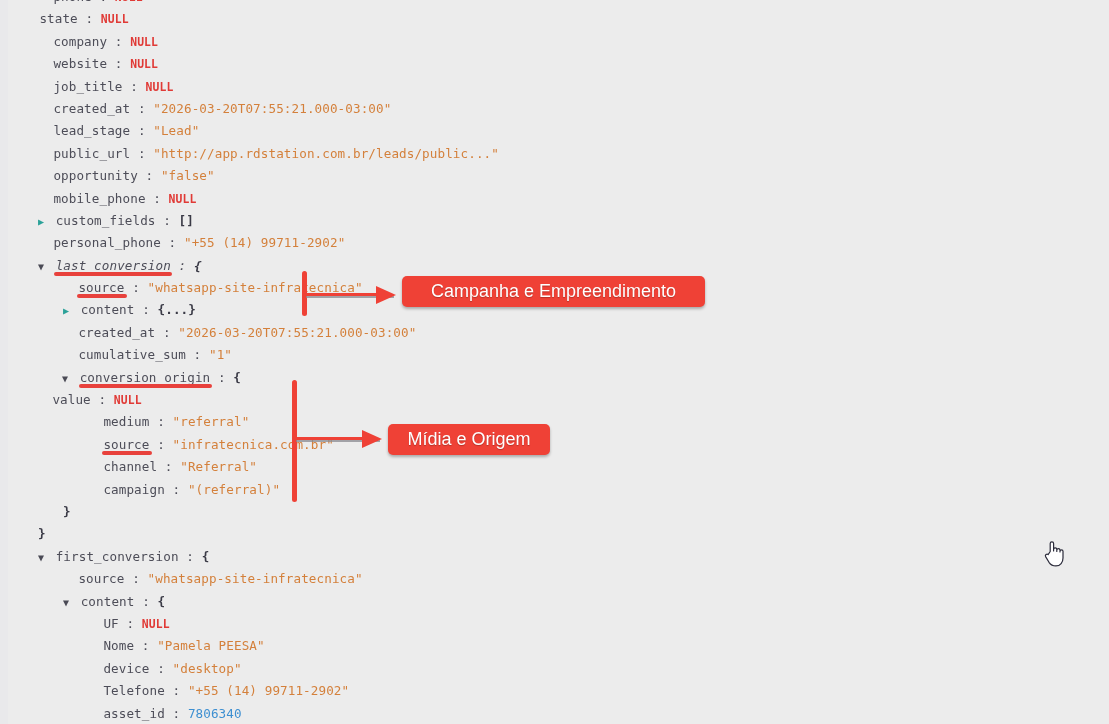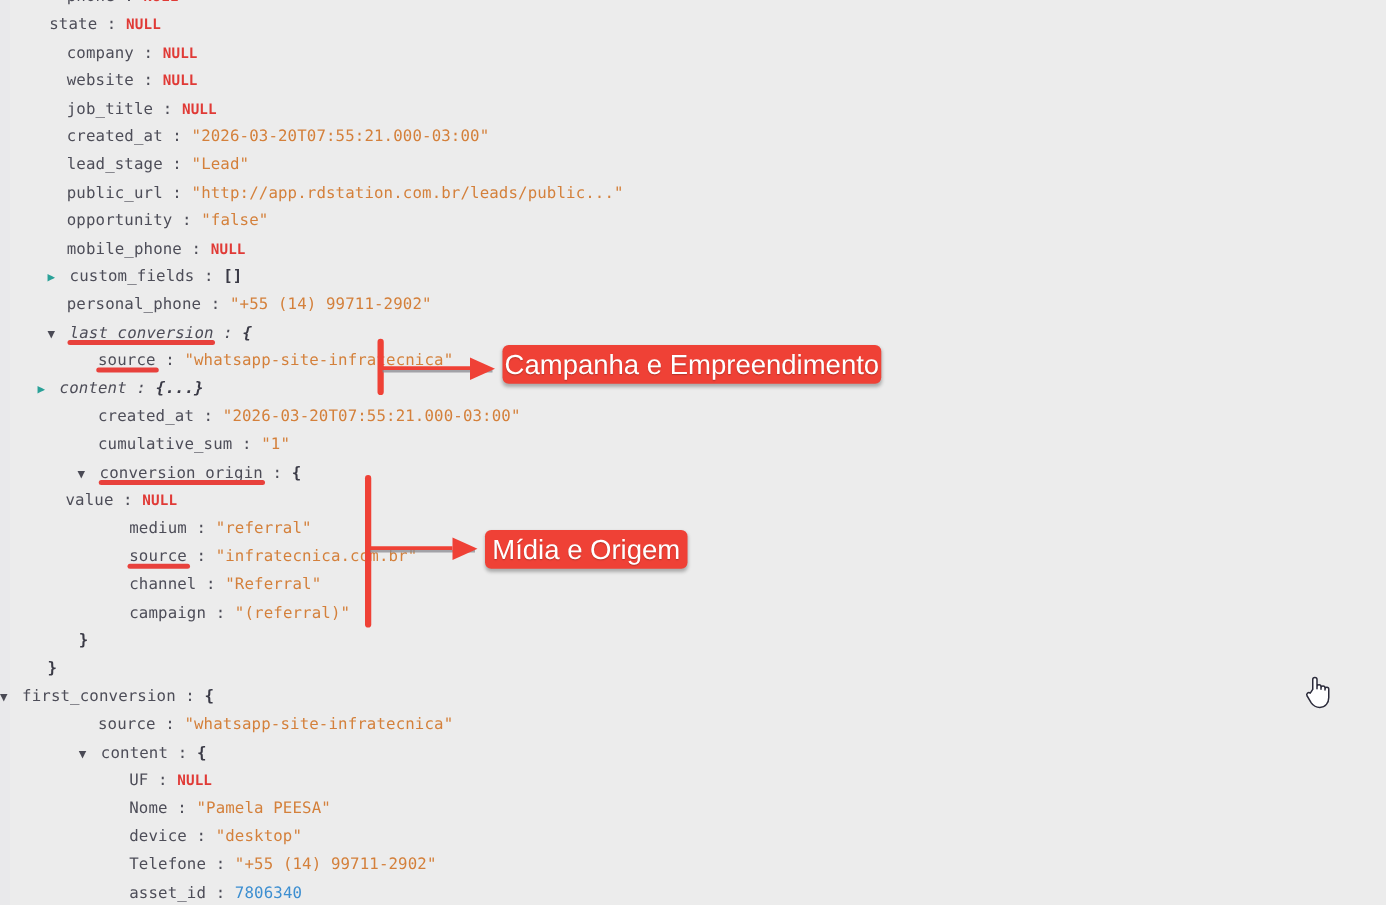--- a/index.html
+++ b/index.html
@@ -107,21 +107,21 @@
     height: 2px;
     background: #8a8a90;
     opacity: 0.75;
   }
   .tag-box {
     position: absolute;
     background: #ef4136;
     border-radius: 5px;
     color: #ffffff;
     font-family: "Liberation Sans", sans-serif;
-    font-size: 22px;
+    font-size: 18px;
     display: flex;
     align-items: center;
     justify-content: center;
     box-shadow: 0 2px 3px rgba(0,0,0,0.28);
     text-shadow: 0 1px 1px rgba(0,0,0,0.25);
     white-space: nowrap;
   }
   
   #cursor {
     position: absolute;
@@ -144,32 +144,32 @@
       <div class="jrow"><span style="padding-left: 38px;"><span>  </span><span class="jkey">job_title</span><span class="jcolon"> : </span><span class="jnull">NULL</span></span></div>
       <div class="jrow"><span style="padding-left: 38px;"><span>  </span><span class="jkey">created_at</span><span class="jcolon"> : </span><span class="jstr">"2026-03-20T07:55:21.000-03:00"</span></span></div>
       <div class="jrow"><span style="padding-left: 38px;"><span>  </span><span class="jkey">lead_stage</span><span class="jcolon"> : </span><span class="jstr">"Lead"</span></span></div>
       <div class="jrow"><span style="padding-left: 38px;"><span>  </span><span class="jkey">public_url</span><span class="jcolon"> : </span><span class="jstr">"http://app.rdstation.com.br/leads/public..."</span></span></div>
       <div class="jrow"><span style="padding-left: 38px;"><span>  </span><span class="jkey">opportunity</span><span class="jcolon"> : </span><span class="jstr">"false"</span></span></div>
       <div class="jrow"><span style="padding-left: 38px;"><span>  </span><span class="jkey">mobile_phone</span><span class="jcolon"> : </span><span class="jnull">NULL</span></span></div>
       <div class="jrow"><span style="padding-left: 38px;"><span class="caret closed"></span> <span class="jkey">custom_fields</span><span class="jcolon"> : </span><span class="jempty">[]</span></span></div>
       <div class="jrow"><span style="padding-left: 38px;"><span>  </span><span class="jkey">personal_phone</span><span class="jcolon"> : </span><span class="jstr">"+55 (14) 99711-2902"</span></span></div>
       <div class="jrow"><span style="padding-left: 38px; font-style: italic;"><span class="caret open"></span> <span class="jkey">last_conversion</span><span class="jcolon"> : </span><span class="jbrace">{</span></span><span class="uline" style="left: 54px; width: 118px; top: 17px;"></span></div>
       <div class="jrow"><span style="padding-left: 63px;"><span>  </span><span class="jkey">source</span><span class="jcolon"> : </span><span class="jstr">"whatsapp-site-infratecnica"</span></span><span class="uline" style="left: 77px; width: 49.6px; top: 17px;"></span></div>
-      <div class="jrow"><span style="padding-left: 30px; font-style: italic;"><span class="caret closed"></span> <span class="jkey">content</span><span class="jcolon"> : </span><span class="jempty">{...}</span></span></div>
+      <div class="jrow"><span style="padding-left: 63px;"><span class="caret closed"></span> <span class="jkey">content</span><span class="jcolon"> : </span><span class="jempty">{...}</span></span></div>
       <div class="jrow"><span style="padding-left: 63px;"><span>  </span><span class="jkey">created_at</span><span class="jcolon"> : </span><span class="jstr">"2026-03-20T07:55:21.000-03:00"</span></span></div>
       <div class="jrow"><span style="padding-left: 63px;"><span>  </span><span class="jkey">cumulative_sum</span><span class="jcolon"> : </span><span class="jstr">"1"</span></span></div>
       <div class="jrow"><span style="padding-left: 62px;"><span class="caret open"></span> <span class="jkey">conversion_origin</span><span class="jcolon"> : </span><span class="jbrace">{</span></span><span class="uline" style="left: 79px; width: 133.2px; top: 17px;"></span></div>
       <div class="jrow"><span style="padding-left: 37px;"><span>  </span><span class="jkey">value</span><span class="jcolon"> : </span><span class="jnull">NULL</span></span></div>
       <div class="jrow"><span style="padding-left: 88px;"><span>  </span><span class="jkey">medium</span><span class="jcolon"> : </span><span class="jstr">"referral"</span></span></div>
       <div class="jrow"><span style="padding-left: 88px;"><span>  </span><span class="jkey">source</span><span class="jcolon"> : </span><span class="jstr">"infratecnica.com.br"</span></span><span class="uline" style="left: 102px; width: 49.6px; top: 17px;"></span></div>
       <div class="jrow"><span style="padding-left: 88px;"><span>  </span><span class="jkey">channel</span><span class="jcolon"> : </span><span class="jstr">"Referral"</span></span></div>
       <div class="jrow"><span style="padding-left: 88px;"><span>  </span><span class="jkey">campaign</span><span class="jcolon"> : </span><span class="jstr">"(referral)"</span></span></div>
       <div class="jrow"><span style="padding-left: 63px;"><span class="jbrace">}</span></span></div>
       <div class="jrow"><span style="padding-left: 38px;"><span class="jbrace">}</span></span></div>
-      <div class="jrow"><span style=""><span class="caret open"></span> <span class="jkey">first_conversion</span><span class="jcolon"> : </span><span class="jbrace">{</span></span></div>
+      <div class="jrow"><span style="padding-left: 38px;"><span class="caret open"></span> <span class="jkey">first_conversion</span><span class="jcolon"> : </span><span class="jbrace">{</span></span></div>
       <div class="jrow"><span style="padding-left: 63px;"><span>  </span><span class="jkey">source</span><span class="jcolon"> : </span><span class="jstr">"whatsapp-site-infratecnica"</span></span></div>
       <div class="jrow"><span style="padding-left: 63px;"><span class="caret open"></span> <span class="jkey">content</span><span class="jcolon"> : </span><span class="jbrace">{</span></span></div>
       <div class="jrow"><span style="padding-left: 88px; margin-top: 10px;"><span>  </span><span class="jkey">UF</span><span class="jcolon"> : </span><span class="jnull">NULL</span></span></div>
       <div class="jrow"><span style="padding-left: 88px;"><span>  </span><span class="jkey">Nome</span><span class="jcolon"> : </span><span class="jstr">"Pamela PEESA"</span></span></div>
       <div class="jrow"><span style="padding-left: 88px;"><span>  </span><span class="jkey">device</span><span class="jcolon"> : </span><span class="jstr">"desktop"</span></span></div>
       <div class="jrow"><span style="padding-left: 88px;"><span>  </span><span class="jkey">Telefone</span><span class="jcolon"> : </span><span class="jstr">"+55 (14) 99711-2902"</span></span></div>
       <div class="jrow"><span style="padding-left: 88px;"><span>  </span><span class="jkey">asset_id</span><span class="jcolon"> : </span><span class="jnum">7806340</span></span></div>
     </div>
 
   <div id="annotation-layer">

